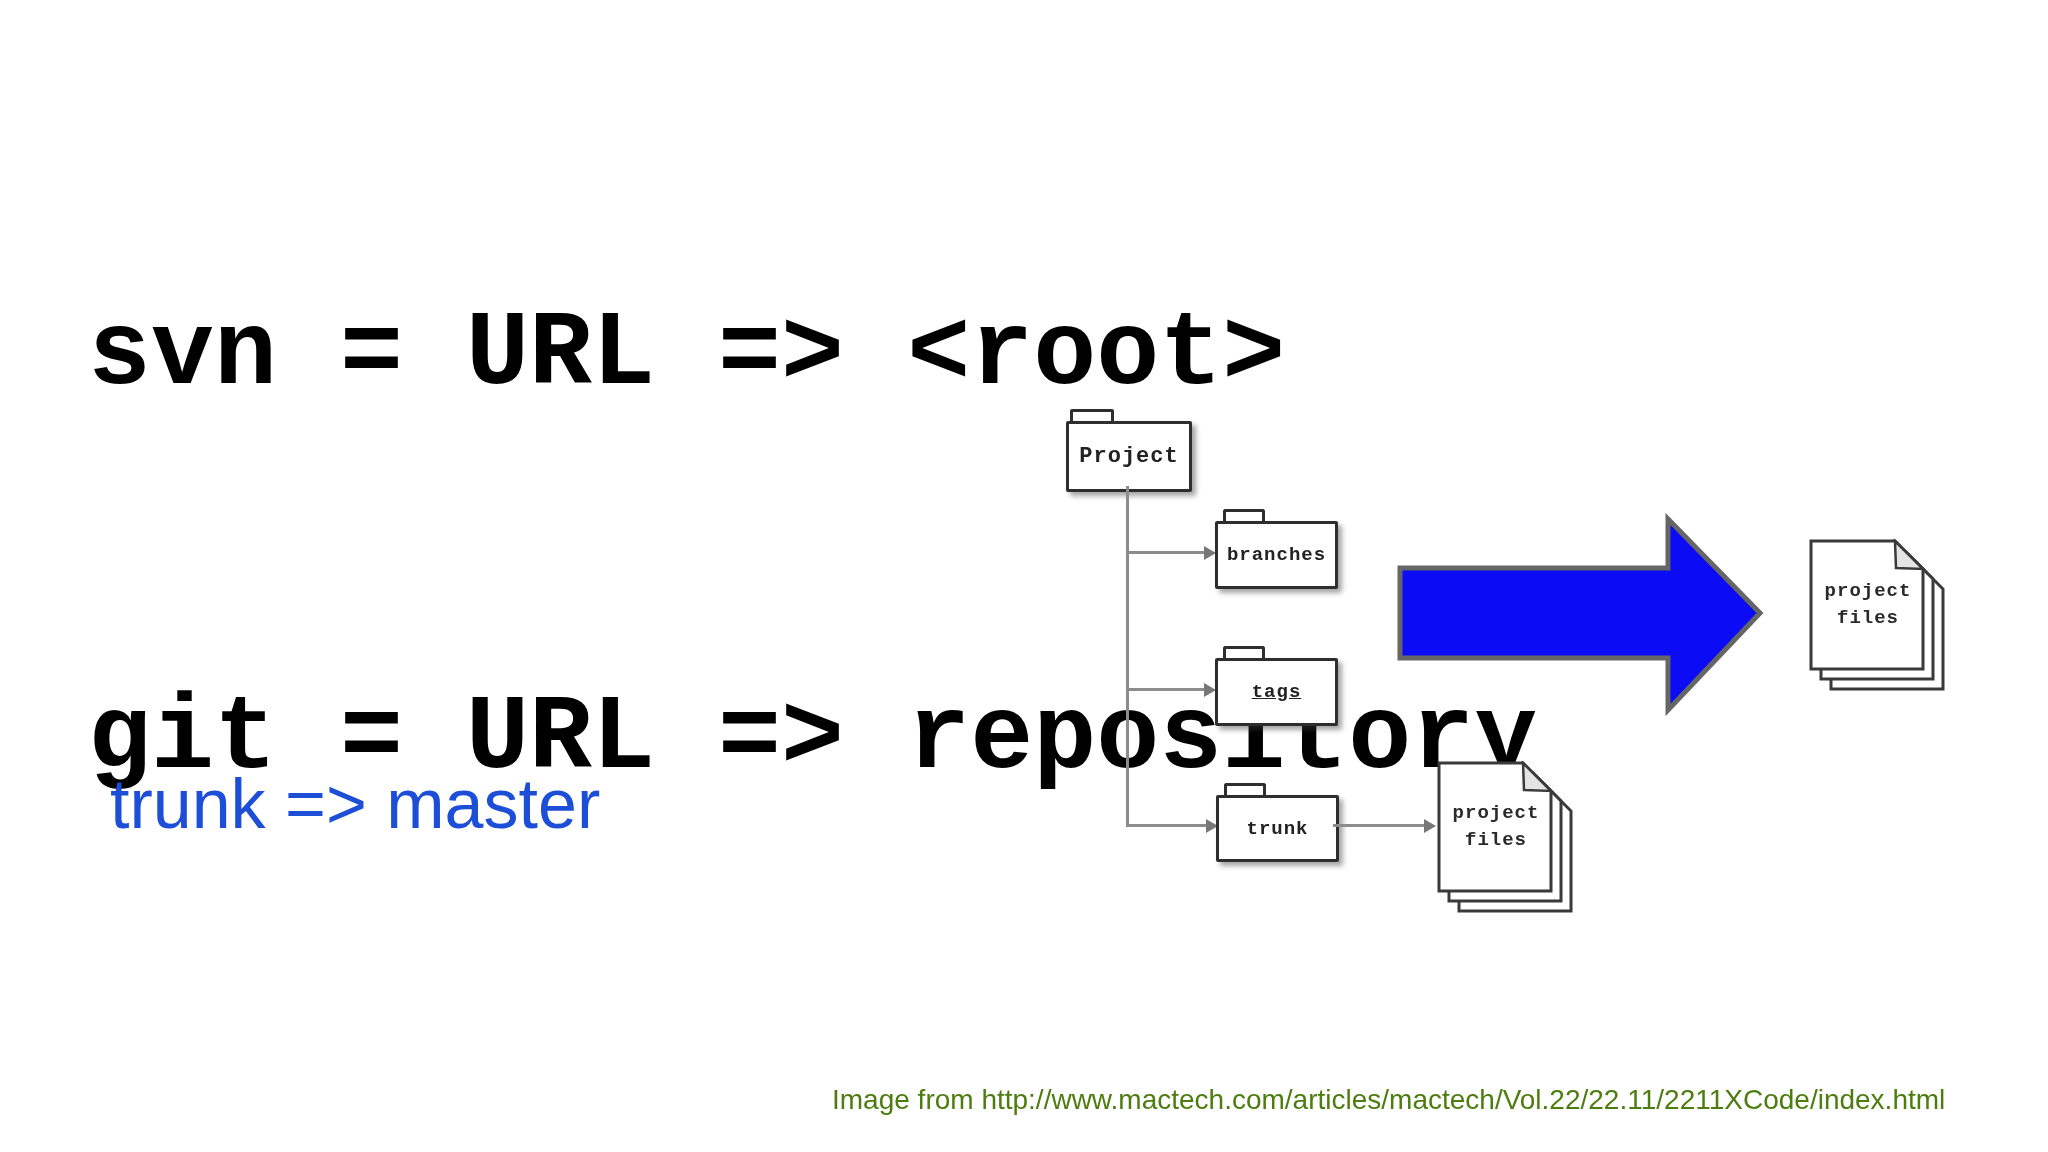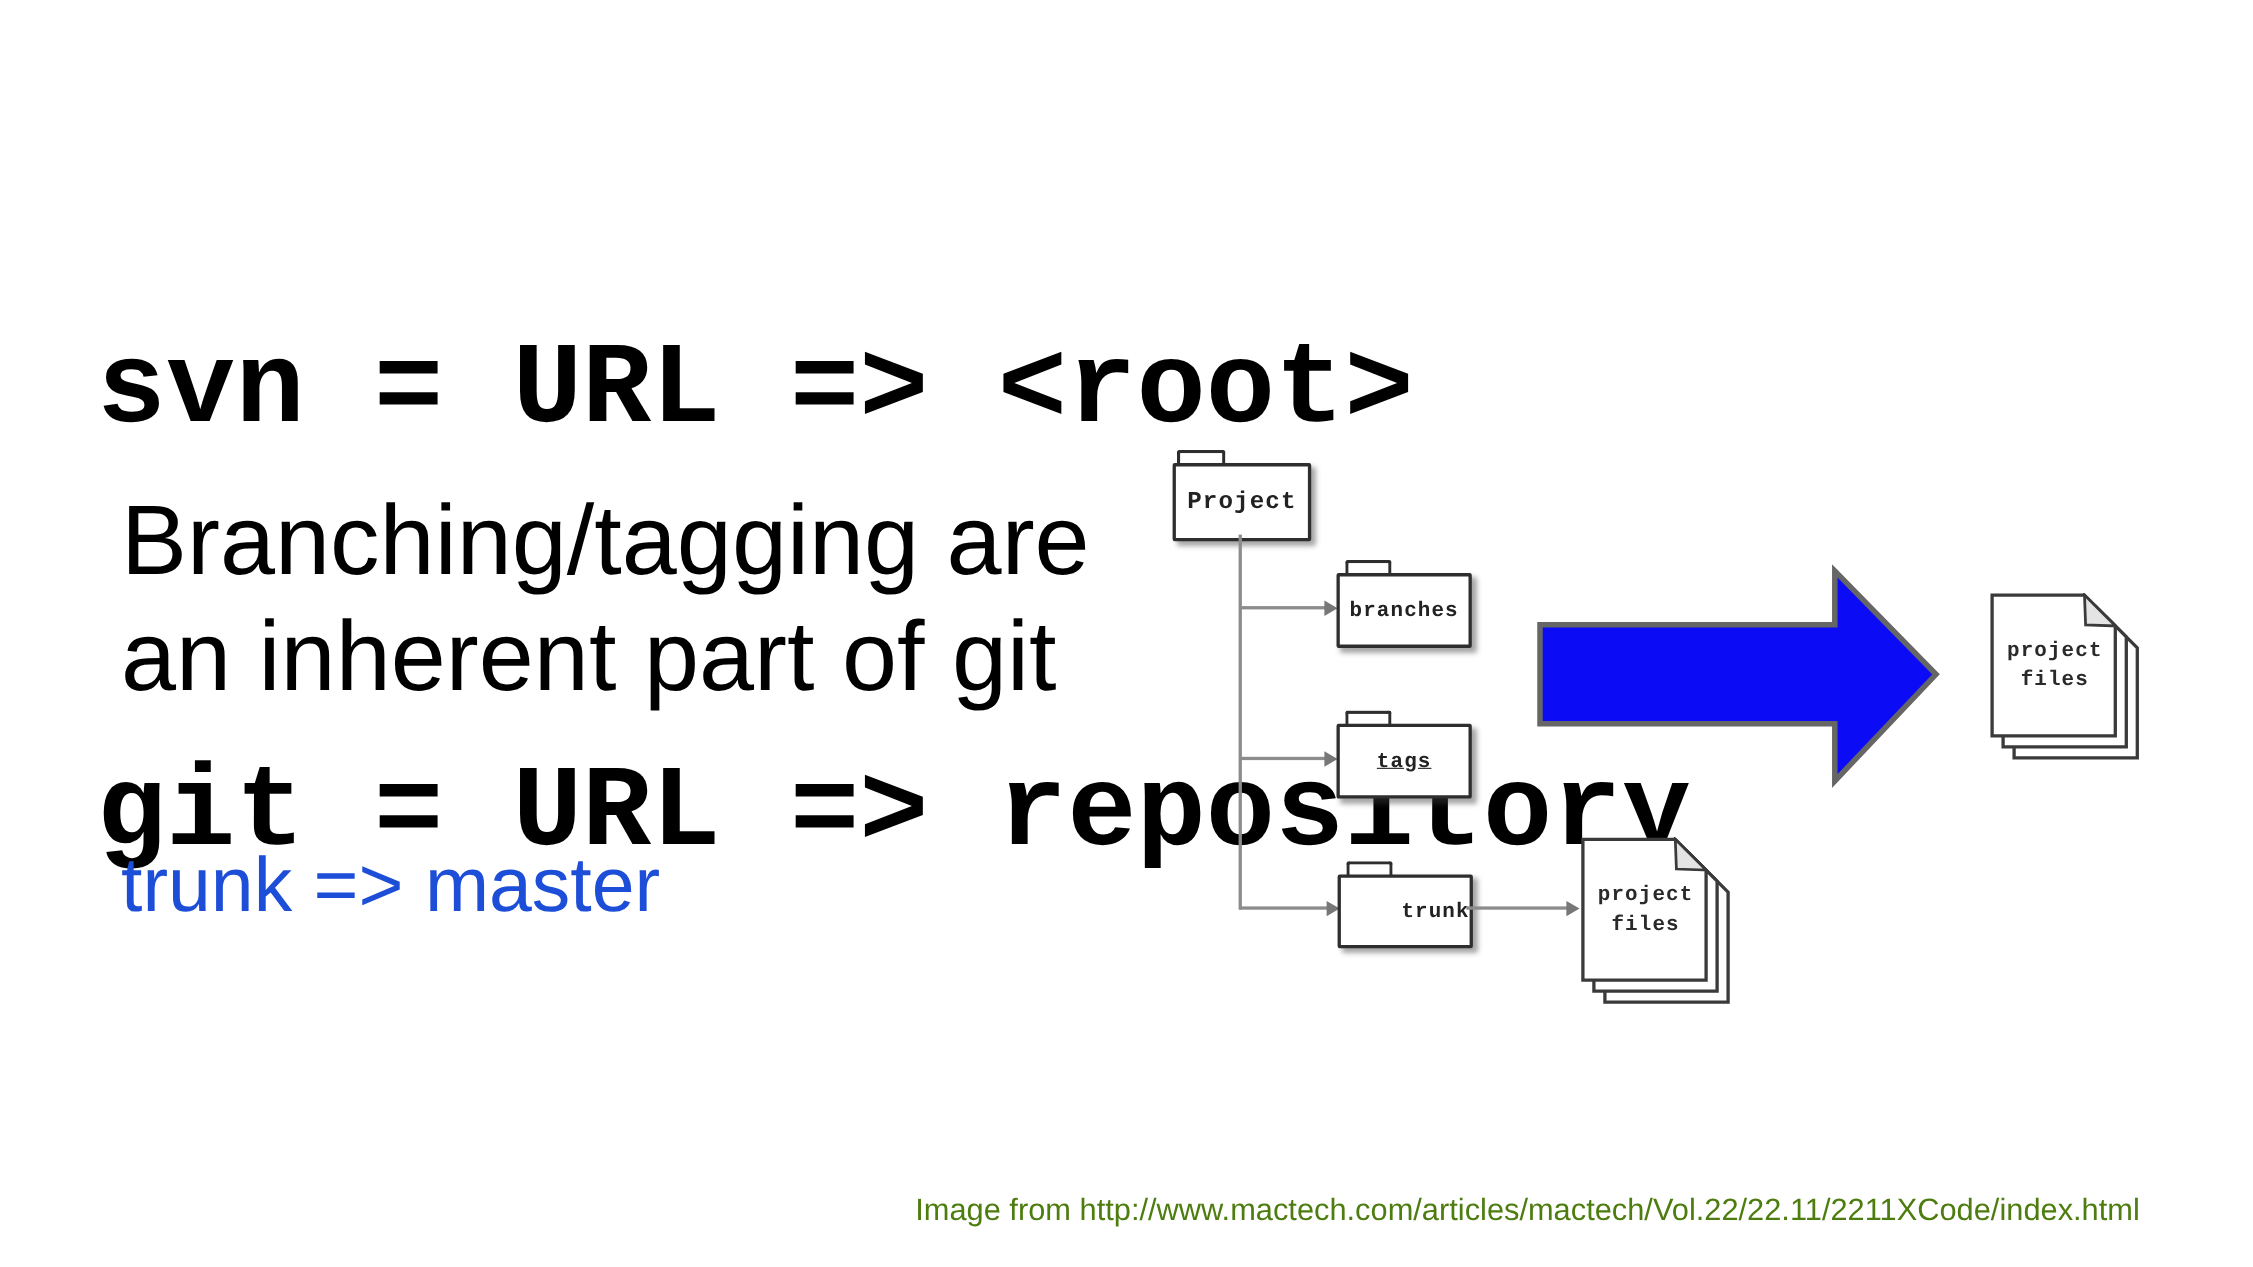--- a/index.html
+++ b/index.html
@@ -57,24 +57,20 @@
 </head>
 <body>
 
 <div class="canvas">
 
   <div class="code-block">
     <div>svn = URL =&gt; &lt;root&gt;</div>
     <div>git = URL =&gt; repository</div>
   </div>
 
-  <div class="para">
-    <div>Branching/tagging are</div>
-    <div>an inherent part of git</div>
-  </div>
   <div class="mapping">trunk =&gt; master</div>
 
   <div class="credit">Image from http://www.mactech.com/articles/mactech/Vol.22/22.11/2211XCode/index.html</div>
 
   <div>
 
     <div class="folder-tab" style="left:1070px; top:409px; width:38px; height:14px;"></div>
     <div class="folder-body root-label" style="left:1066px; top:421px; width:120px; height:65px;">
       <span>Project</span>
     </div>
@@ -91,21 +87,21 @@
     <div class="conn-line" style="left:1127px; top:688px; width:78px; height:3px;"></div>
     <div class="conn-arrowhead" style="left:1204px; top:683px;"></div>
     <div class="folder-tab" style="left:1223px; top:646px; width:36px; height:13px;"></div>
     <div class="folder-body child-label" style="left:1215px; top:658px; width:117px; height:62px;text-decoration:underline;">
       <span>tags</span>
     </div>
 
     <div class="conn-line" style="left:1127px; top:824px; width:80px; height:3px;"></div>
     <div class="conn-arrowhead" style="left:1206px; top:819px;"></div>
     <div class="folder-tab" style="left:1224px; top:783px; width:36px; height:13px;"></div>
-    <div class="folder-body child-label" style="left:1216px; top:795px; width:117px; height:61px;justify-content:flex-end;">
+    <div class="folder-body child-label" style="left:1216px; top:795px; width:117px; height:61px;">
       <span>trunk</span>
     </div>
 
     <div class="conn-line" style="left:1333px; top:824px; width:92px; height:3px;"></div>
     <div class="conn-arrowhead" style="left:1424px; top:819px;"></div>
 
     <svg class="docstack" style="left:1437px; top:761px;" width="136" height="152" viewBox="0 0 136 152">
       <g fill="#ffffff" stroke="#3a3a3a" stroke-width="3" stroke-linejoin="miter">
         <polygon points="22,22 106,22 134,50 134,150 22,150"></polygon>
         <polygon points="12,12 96,12 124,40 124,140 12,140"></polygon>

